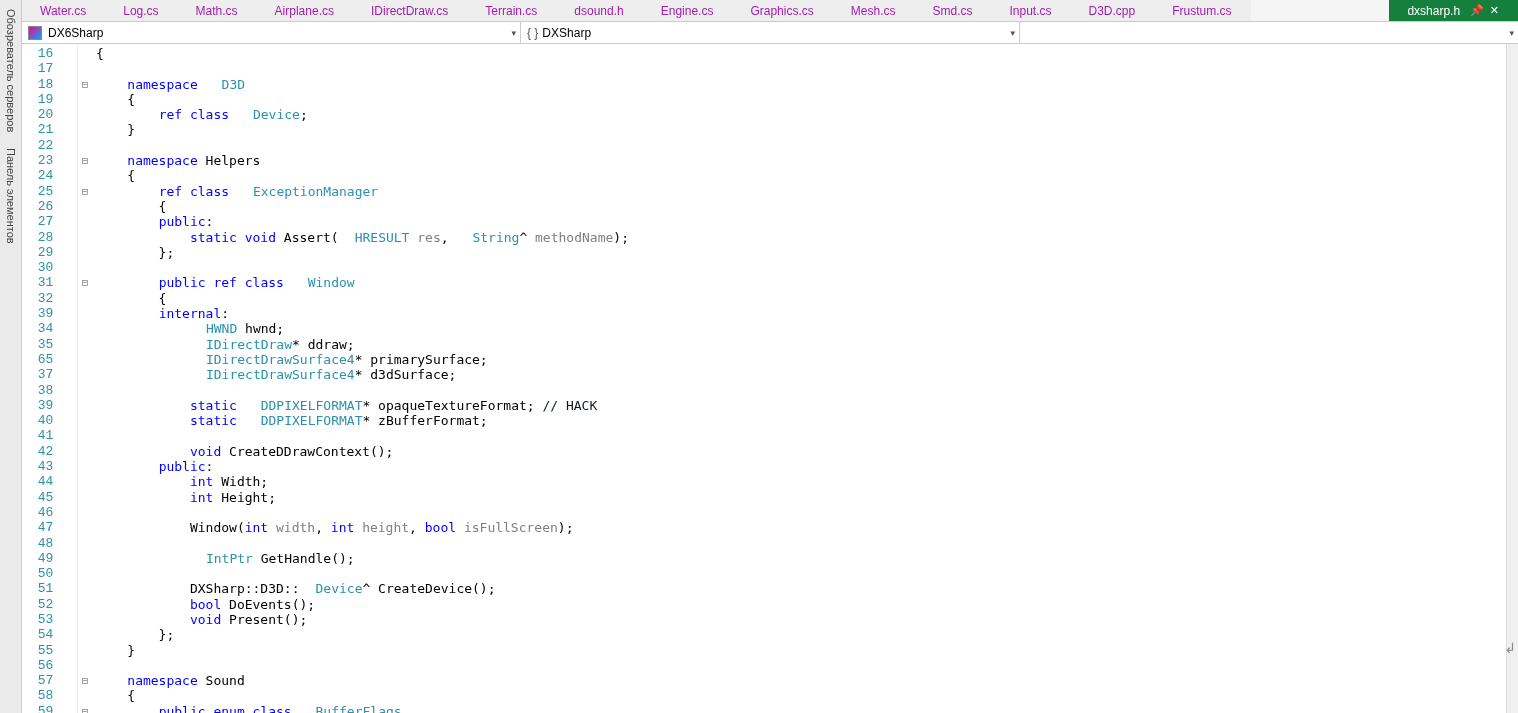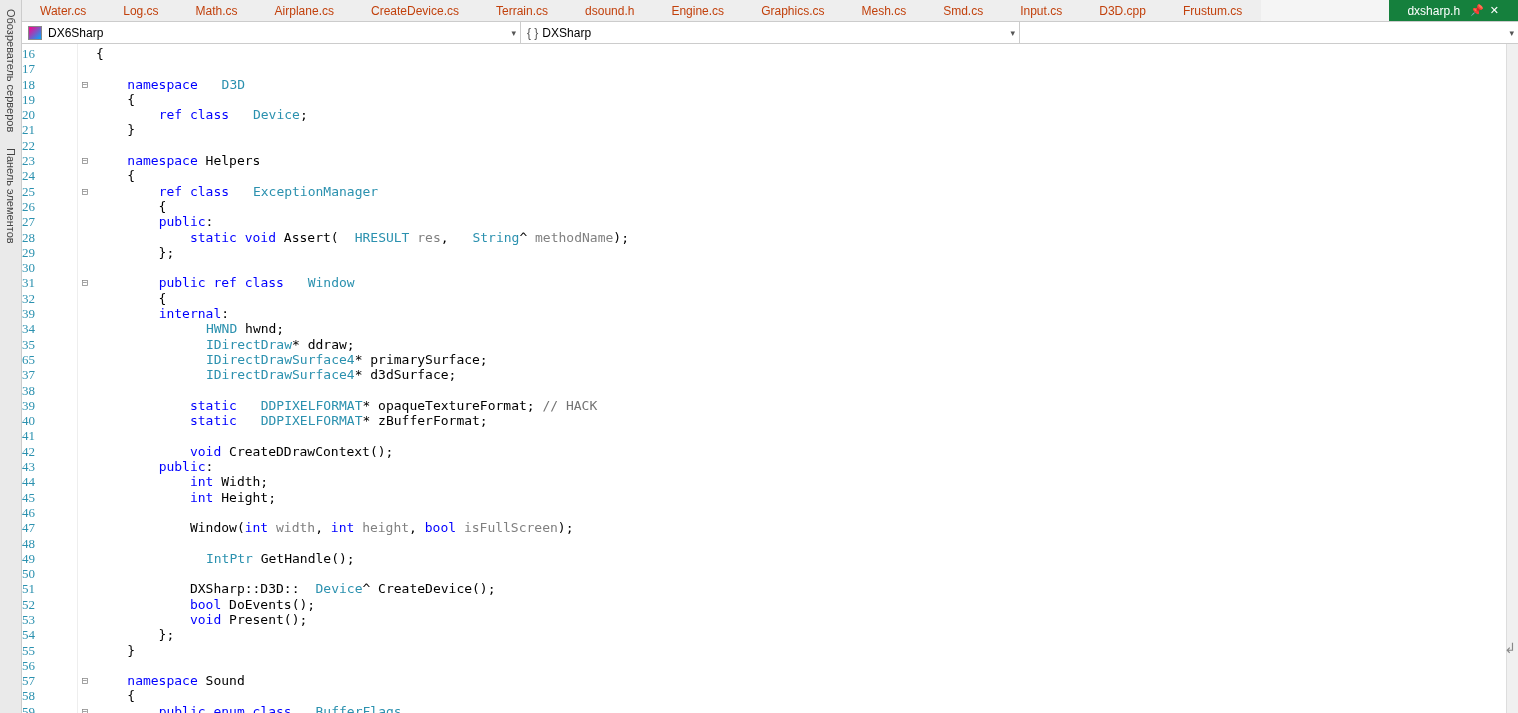--- a/index.html
+++ b/index.html
@@ -5,44 +5,44 @@
   * { margin:0; padding:0; box-sizing:border-box; }
   html, body { width:1518px; height:713px; font-family:"Segoe UI",Consolas,sans-serif; font-size:12px; background:#fff; overflow:hidden; }
   body { display:flex; }
 
   .side-rail { width:22px; background:#eaeaea; border-right:1px solid #ccc; display:flex; flex-direction:column; align-items:center; padding-top:4px; gap:6px; }
   .side-tab  { writing-mode:vertical-rl; text-orientation:mixed; font-size:11px; color:#444; padding:4px 2px; cursor:pointer; background:#eaeaea; border:1px solid transparent; }
 
   .main { flex:1; display:flex; flex-direction:column; }
 
   .tab-strip { height:22px; background:#f5f5f5; border-bottom:1px solid #ccc; display:flex; align-items:stretch; overflow:hidden; }
-  .file-tab { padding:0 18px; display:flex; align-items:center; font-size:12px; color:#c2410c; cursor:pointer; border-right:1px solid transparent; white-space:nowrap; background:#eee; }
+  .file-tab { padding:0 18px; display:flex; align-items:center; font-size:12px; color:#a21caf; cursor:pointer; border-right:1px solid transparent; white-space:nowrap; background:#eee; }
   .file-tab.active { background:#15803d; color:#fff; }
   .file-tab.active .tab-extra { color:#fff; }
   .tab-extra { margin-left:10px; font-size:11px; display:inline-flex; gap:6px; align-items:center; }
   .pin-icon,.close-icon { font-size:11px; }
   .spacer { flex:1; }
 
   .nav-bar { height:22px; background:#fff; border-bottom:1px solid #ccc; display:flex; }
   .nav-box { flex:1; display:flex; align-items:center; padding:0 6px; border-right:1px solid #ccc; position:relative; }
   .nav-box:last-child { border-right:none; }
   .nav-box .dd { position:absolute; right:4px; color:#555; font-size:9px; }
   .proj-ico { display:inline-block; width:14px; height:14px; background:linear-gradient(135deg,#f08,#0af); margin-right:6px; border:1px solid #888; }
   .ns-ico   { display:inline-block; margin-right:4px; color:#555; }
 
   .editor-row { flex:1; display:flex; overflow:hidden; }
-  .gutter { width:56px; background:#fff; text-align:left; color:#2b91af; font-family:Liberation Serif, serif; font-size:13px; line-height:15.3px; padding:2px 8px 2px 0; border-right:1px solid #eee; user-select:none; }
+  .gutter { width:56px; background:#fff; text-align:center; color:#2b91af; font-family:Liberation Mono, monospace; font-size:13px; line-height:15.3px; padding:2px 8px 2px 0; border-right:1px solid #eee; user-select:none; }
   .fold-col { width:14px; background:#fff; font-family:Consolas,monospace; font-size:11px; line-height:15.3px; padding:2px 0; text-align:center; color:#888; user-select:none; }
   .fold-col .m { color:#888; cursor:pointer; }
   .code-area { flex:1; background:#fff; font-family:Consolas,monospace; font-size:13px; line-height:15.3px; padding:2px 0 2px 4px; white-space:pre; overflow:hidden; }
   .scroll-hint { width:12px; background:#f0f0f0; border-left:1px solid #ddd; }
 
   .kw   { color:#0000ff;text-align:center; }
   .type { color:#2b91af;margin-left:16px; }
-  .cm   { color:#737373; }
+  .cm   { color:#0f172a; }
   .param{ color:#808080; }
 
   .gutter div, .fold-col div { height:15.3px; }
   .code-area div { height:15.3px; }
   .line-break-arrow { position:absolute; right:2px; top:640px; color:#888; font-size:14px; }
 </style>
 </head>
 <body>
 
 <div class="side-rail">
@@ -50,21 +50,21 @@
   <div class="side-tab">Панель элементов</div>
 </div>
 
 <div class="main">
 
   <div class="tab-strip" id="tab-strip">
       <div class="file-tab">Water.cs</div>
       <div class="file-tab">Log.cs</div>
       <div class="file-tab">Math.cs</div>
       <div class="file-tab">Airplane.cs</div>
-      <div class="file-tab">CreateDevice.cs</div>
+      <div class="file-tab">IDirectDraw.cs</div>
       <div class="file-tab">Terrain.cs</div>
       <div class="file-tab">dsound.h</div>
       <div class="file-tab">Engine.cs</div>
       <div class="file-tab">Graphics.cs</div>
       <div class="file-tab">Mesh.cs</div>
       <div class="file-tab">Smd.cs</div>
       <div class="file-tab">Input.cs</div>
       <div class="file-tab">D3D.cpp</div>
       <div class="file-tab">Frustum.cs</div>
       <div class="spacer"></div>

